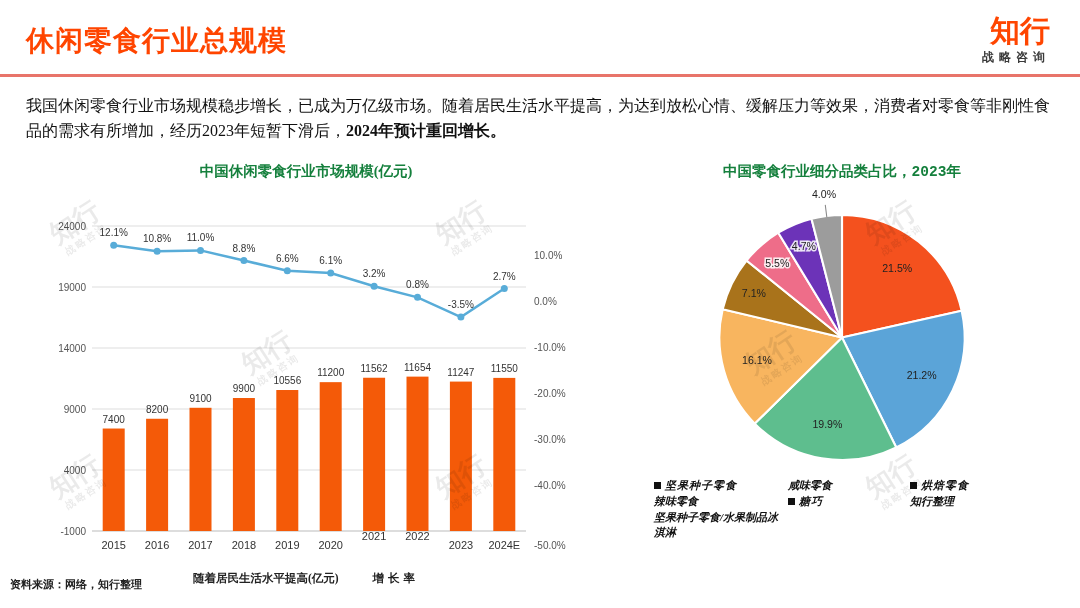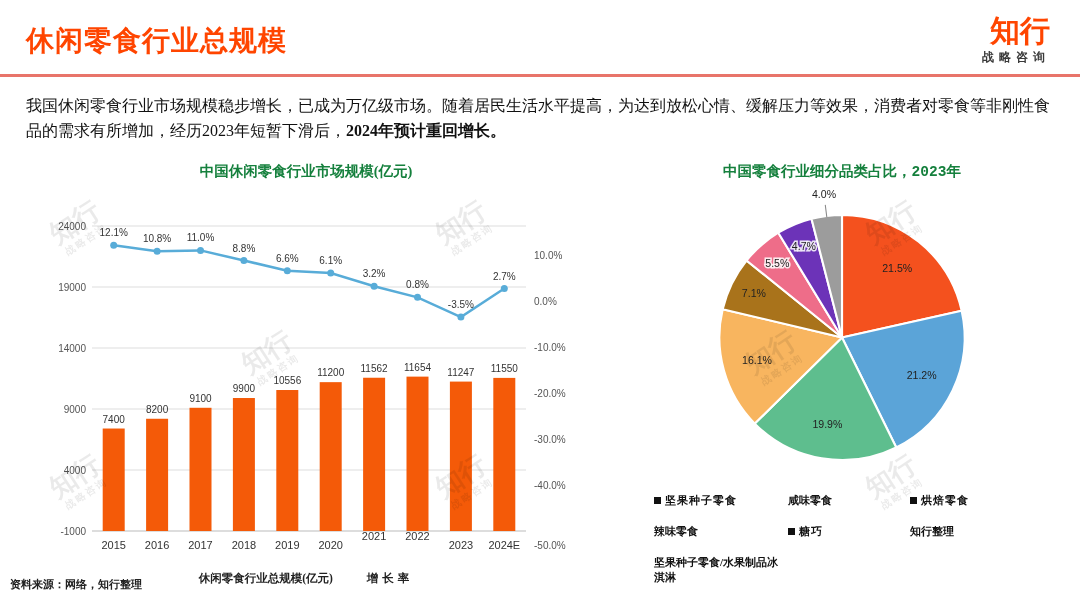--- a/index.html
+++ b/index.html
@@ -33,21 +33,21 @@
                   font-size:11.5px; font-weight:bold; color:#222; margin-top:2px;
                   font-family:"Liberation Serif","DejaVu Serif",serif; }
   .combo-legend .spaced { letter-spacing:4px; }
 
   .pie-block { width:420px; margin-left:16px; }
   .pie-block .chart-title { width:400px; margin-bottom:0;font-family:Liberation Mono, monospace; }
   .pie-wrap { width:400px; display:flex; justify-content:center; }
 
   .pie-legend { width:412px; margin-top:0; font-size:11px; font-weight:bold; color:#111;
                 font-family:"Liberation Serif","DejaVu Serif",serif; }
-  .pie-legend-row { display:flex; margin-top:16px; }
+  .pie-legend-row { display:flex; margin-top:1px;font-style:italic; }
   .pie-legend-row .cell { display:flex; align-items:center; gap:4px; }
   .pie-legend-row .c1 { width:146px; padding-left:12px; }
   .pie-legend-row .c2 { width:122px; }
   .pie-legend-row .c3 { width:130px; }
   .marker { width:7px; height:7px; background:#111; display:inline-block; flex:none; }
   .pie-legend .wide { letter-spacing:1px; }
 
   
   .wm { position:absolute; transform:rotate(-33deg); text-align:center; color:#000;
         opacity:0.08; pointer-events:none; font-family:"Liberation Serif","DejaVu Serif",serif; }
@@ -145,21 +145,21 @@
           <circle cx="348.09999999999997" cy="105.28" r="3.5" fill="#58acd8"></circle>
           <text x="348.09999999999997" y="96.28" font-size="10" fill="#333" text-anchor="middle">3.2%</text>
           <circle cx="391.5" cy="116.32" r="3.5" fill="#58acd8"></circle>
           <text x="391.5" y="107.32" font-size="10" fill="#333" text-anchor="middle">0.8%</text>
           <circle cx="434.9" cy="136.1" r="3.5" fill="#58acd8"></circle>
           <text x="434.9" y="127.1" font-size="10" fill="#333" text-anchor="middle">-3.5%</text>
           <circle cx="478.3" cy="107.58" r="3.5" fill="#58acd8"></circle>
           <text x="478.3" y="98.58" font-size="10" fill="#333" text-anchor="middle">2.7%</text>
         </svg>
       <div class="combo-legend">
-        <span>休闲零食行业总规模(亿元)</span>
+        <span>随着居民生活水平提高(亿元)</span>
         <span class="spaced">增长率</span>
       </div>
     </div>
 
     <div class="pie-block">
       <div class="chart-title">中国零食行业细分品类占比，2023年</div>
       <div class="pie-wrap">
         <svg id="pie-svg" width="318" height="296" viewBox="0 0 300 280">
             <path d="M150,148 L150,32 A116,116 0 0 1 263.2063443848947,122.69538399800108 Z" fill="#f4511e" stroke="#ffffff" stroke-width="2"></path>
             <text x="202.2202666571581" y="85.81845237910271" font-size="10" fill="#222" text-anchor="middle" paint-order="stroke" stroke="none" stroke-width="3">21.5%</text>

